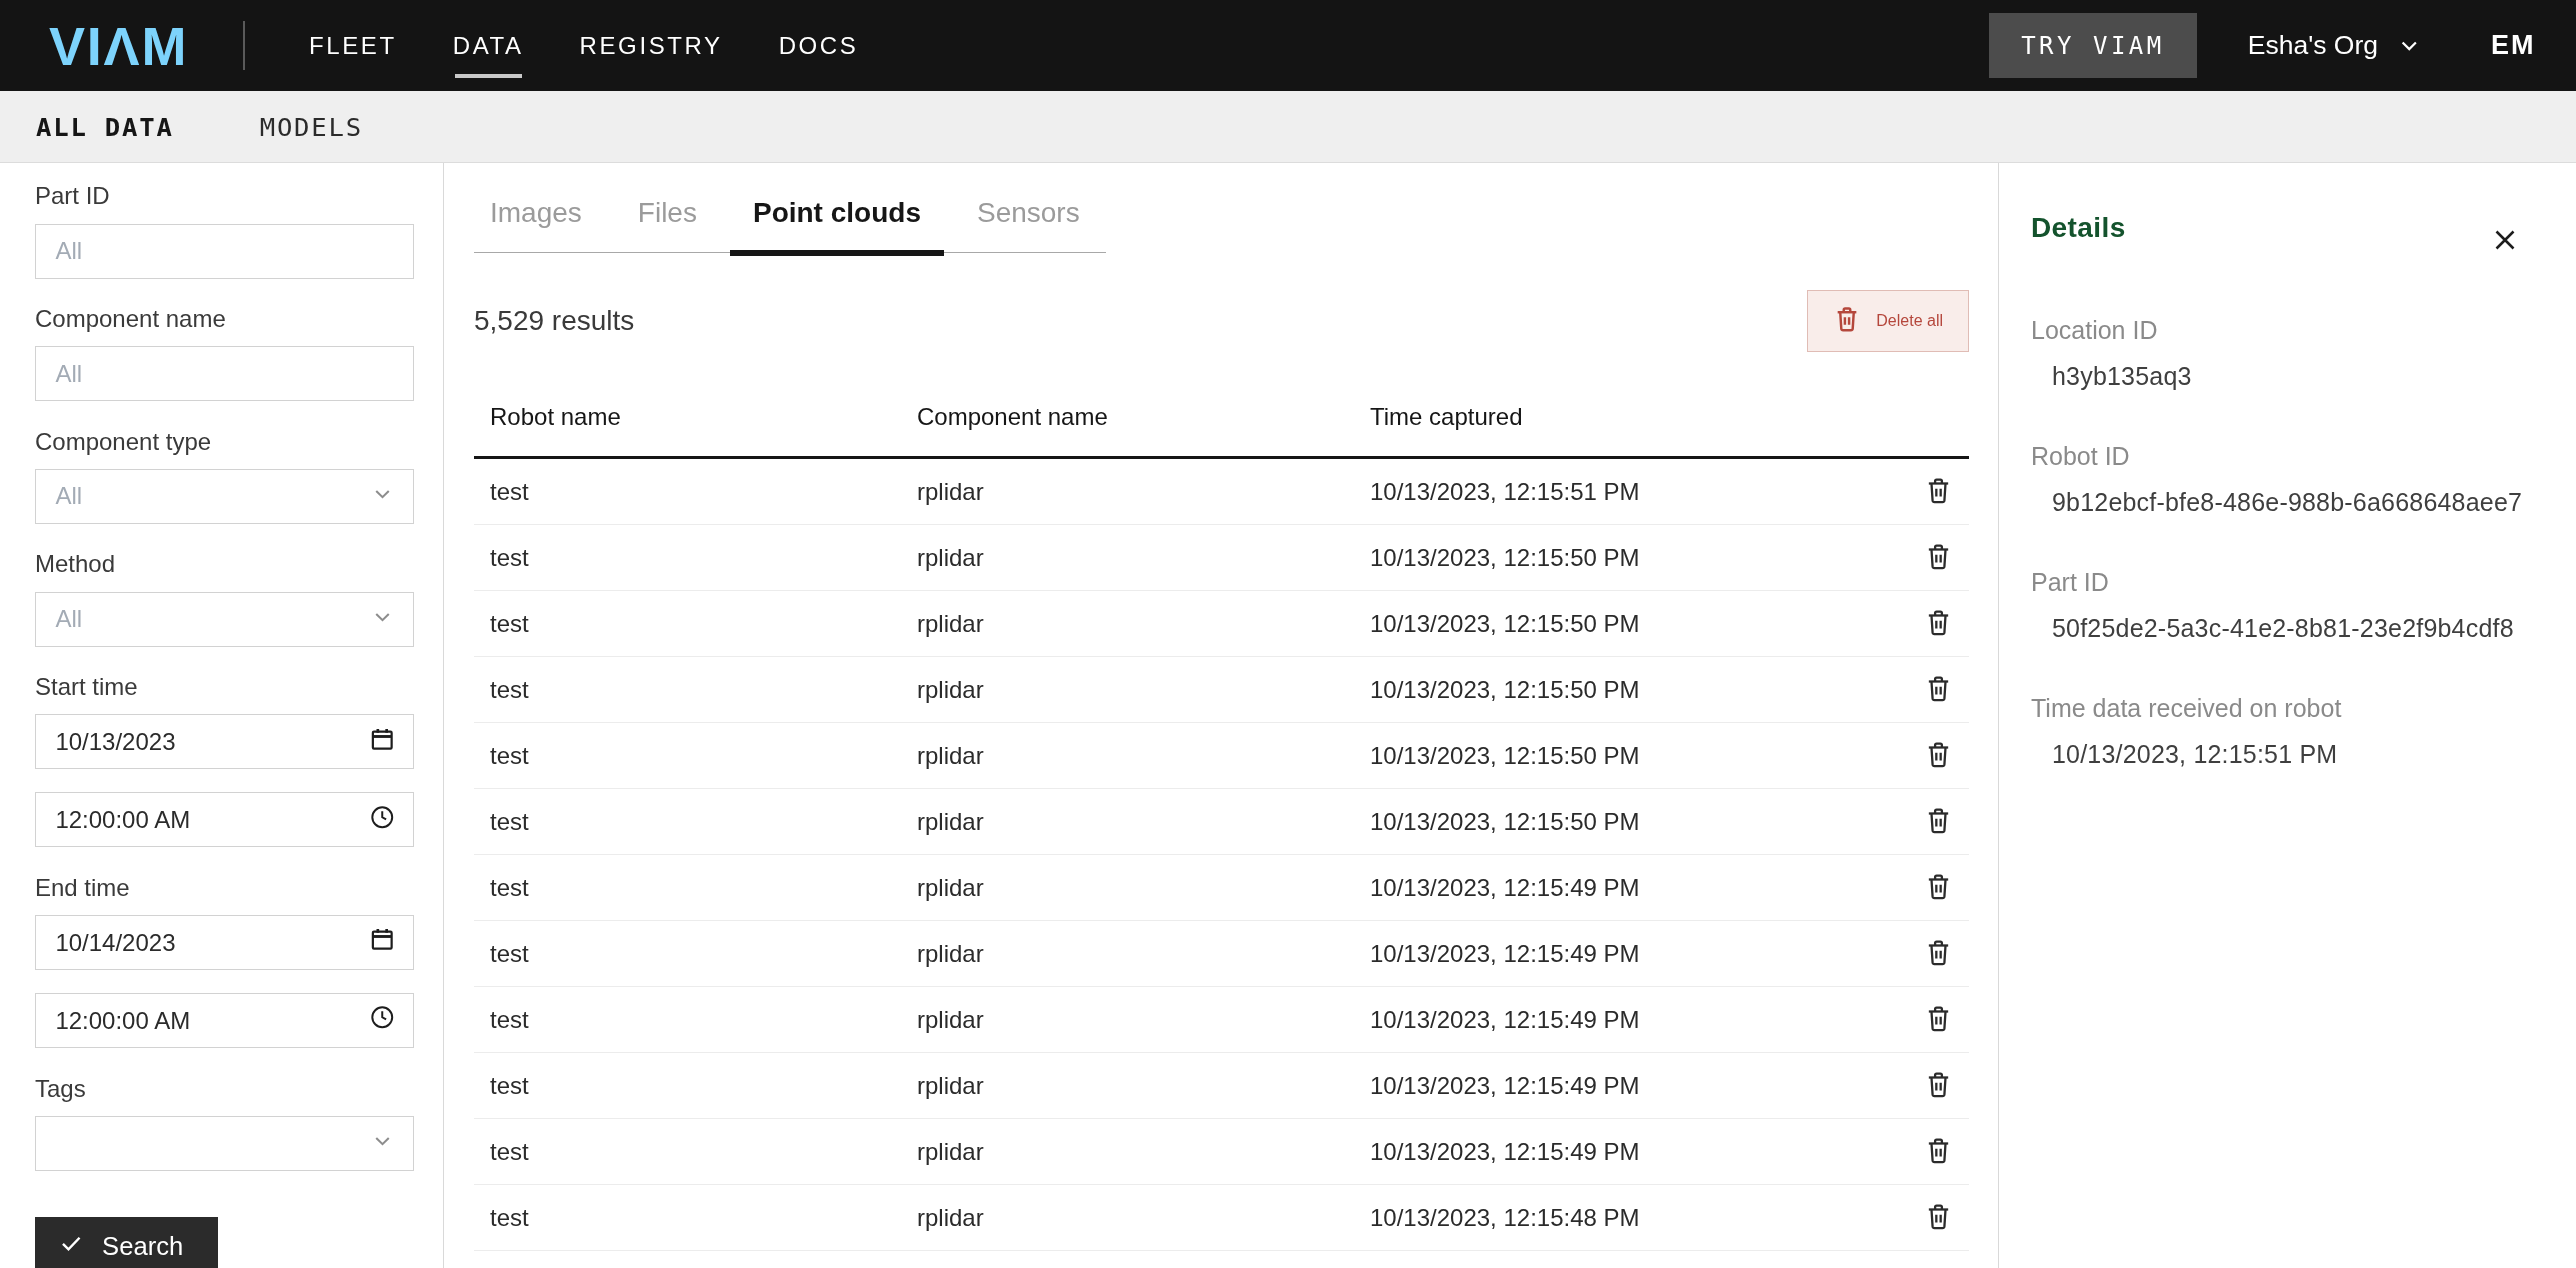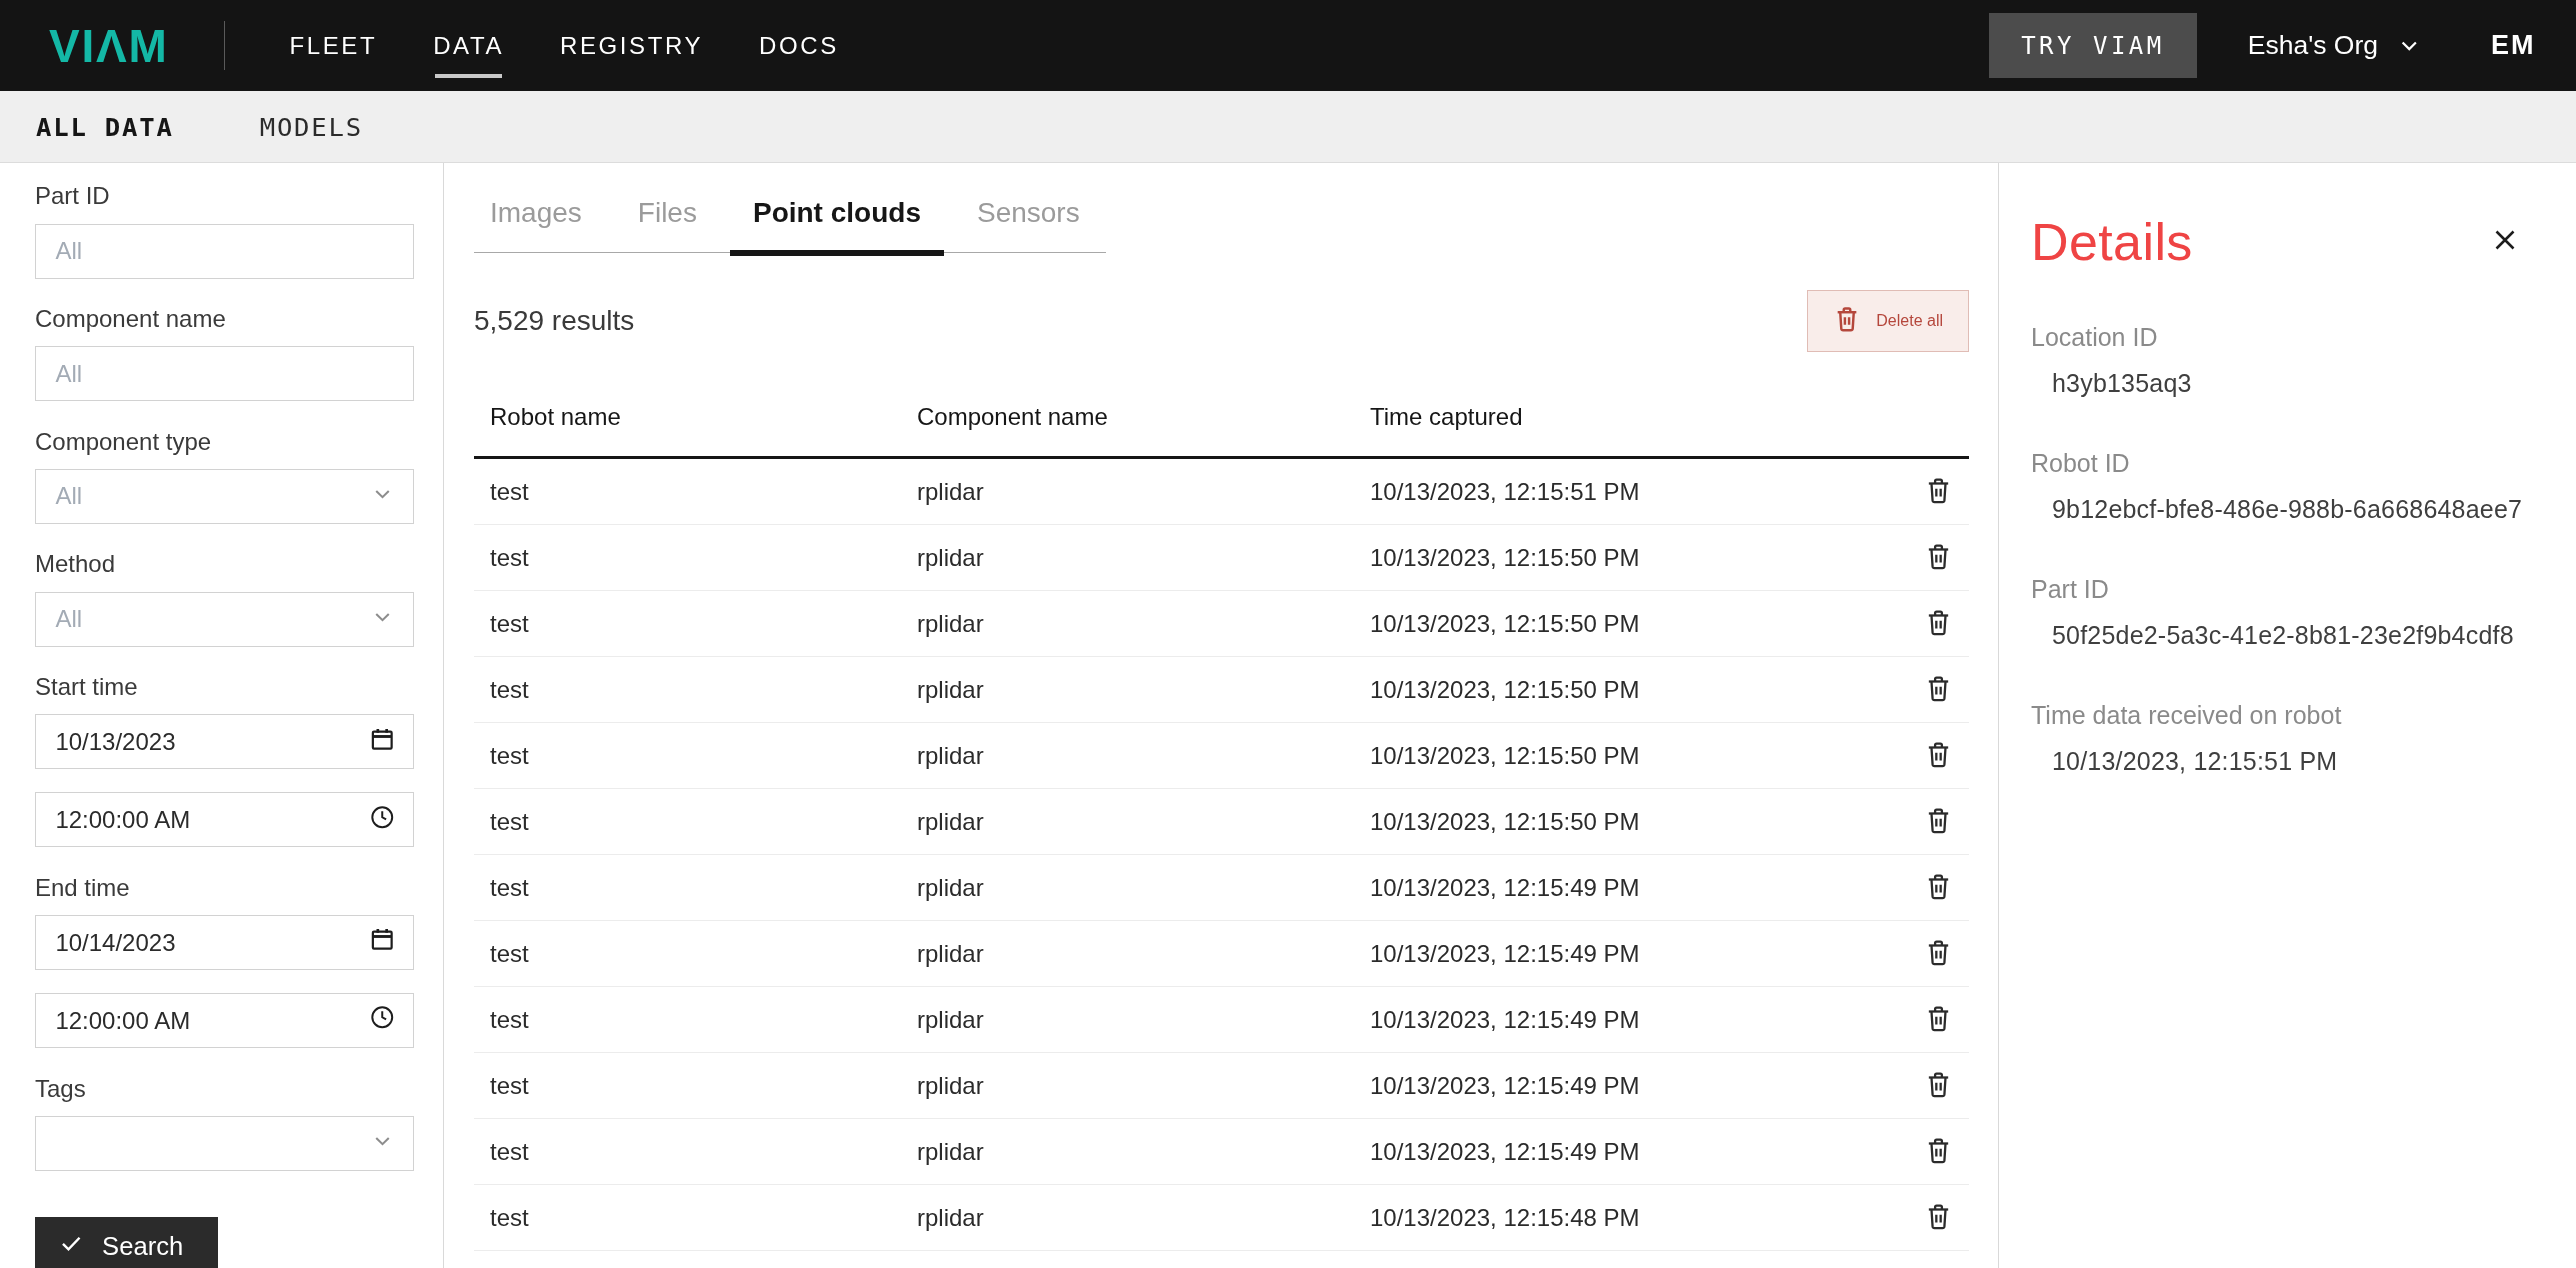--- a/index.html
+++ b/index.html
@@ -18,21 +18,21 @@
     --red-bg:#f9edea;
     --red-border:#e0bcb5;
   }
   *{margin:0;padding:0;box-sizing:border-box;}
   html,body{width:2576px;height:1269px;overflow:hidden;}
   body{font-family:"Liberation Sans","DejaVu Sans",sans-serif;background:#ffffff;color:var(--text);}
   .mono{font-family:"DejaVu Sans Mono","Liberation Mono",monospace;}
 
   
   .topnav{height:91px;background:var(--nav-bg);display:flex;align-items:center;padding:0 39px 0 49px;}
-  .logo{color:#14b8a6;font-size:46px;font-weight:800;letter-spacing:1.8px;line-height:1;}
+  .logo{color:#7dd3fc;font-size:54px;font-weight:800;letter-spacing:1.8px;line-height:1;}
   .nav-divider{width:1.8px;height:49px;background:#5a5a5a;margin:0 64px 0 55px;}
   .nav-links{display:flex;align-items:flex-start;gap:56px;height:100%;}
   .nav-link{position:relative;display:flex;align-items:center;height:100%;color:#fff;font-size:24px;letter-spacing:2.6px;text-decoration:none;cursor:pointer;background:none;border:none;}
   .nav-link.active::after{content:"";position:absolute;left:1.8px;right:1.8px;bottom:13.2px;height:3.5px;background:#c9c9c9;}
   .topnav .spacer{flex:1;}
   .try-viam{background:var(--nav-btn);color:#fff;font-size:24px;letter-spacing:3.5px;border:none;padding:18.5px 32px;cursor:pointer;}
   .org{display:flex;align-items:center;gap:17.6px;margin-left:51px;color:#fff;font-size:26.5px;cursor:pointer;background:none;border:none;}
   .org svg{display:block;}
   .user{margin-left:69px;margin-right:1.8px;color:#fff;font-size:27px;font-weight:700;letter-spacing:1.8px;cursor:pointer;background:none;border:none;}
 
@@ -69,21 +69,21 @@
   .thead,.trow{display:grid;grid-template-columns:443px 453px 1fr 62px;align-items:center;}
   .thead{padding:21px 0 25px 0;border-bottom:3.5px solid #161616;}
   .th{font-size:24px;color:#161616;}
   .th:first-child,.trow .cell:first-child{padding-left:16px;}
   .trow{height:66px;border-bottom:1.8px solid var(--row-line);font-size:24px;color:var(--text);}
   .trash-btn{background:none;border:none;cursor:pointer;display:flex;justify-content:center;align-items:center;padding:0;}
 
   
   .details{width:578px;flex:0 0 578px;border-left:1.8px solid var(--border);padding:49px 49px 0 32px;overflow:hidden;}
   .details-head{display:flex;align-items:flex-start;justify-content:space-between;}
-  .details-title{font-size:52px;font-weight:400;color:#ef4444;letter-spacing:0.4px;}
+  .details-title{font-size:28px;font-weight:700;color:#14532d;letter-spacing:0.4px;}
   .close-btn{background:none;border:none;cursor:pointer;padding:5.3px;margin-top:5.3px;}
   .dfield{margin-top:51px;}
   .dfield:first-of-type{margin-top:58px;}
   .dlabel{font-size:25px;color:var(--panel-label);}
   .dvalue{font-size:25px;color:#3f3f3f;margin-top:17px;letter-spacing:0.2px;margin-left:21px;}
 </style>
 </head>
 <body>
 
 <header class="topnav">

